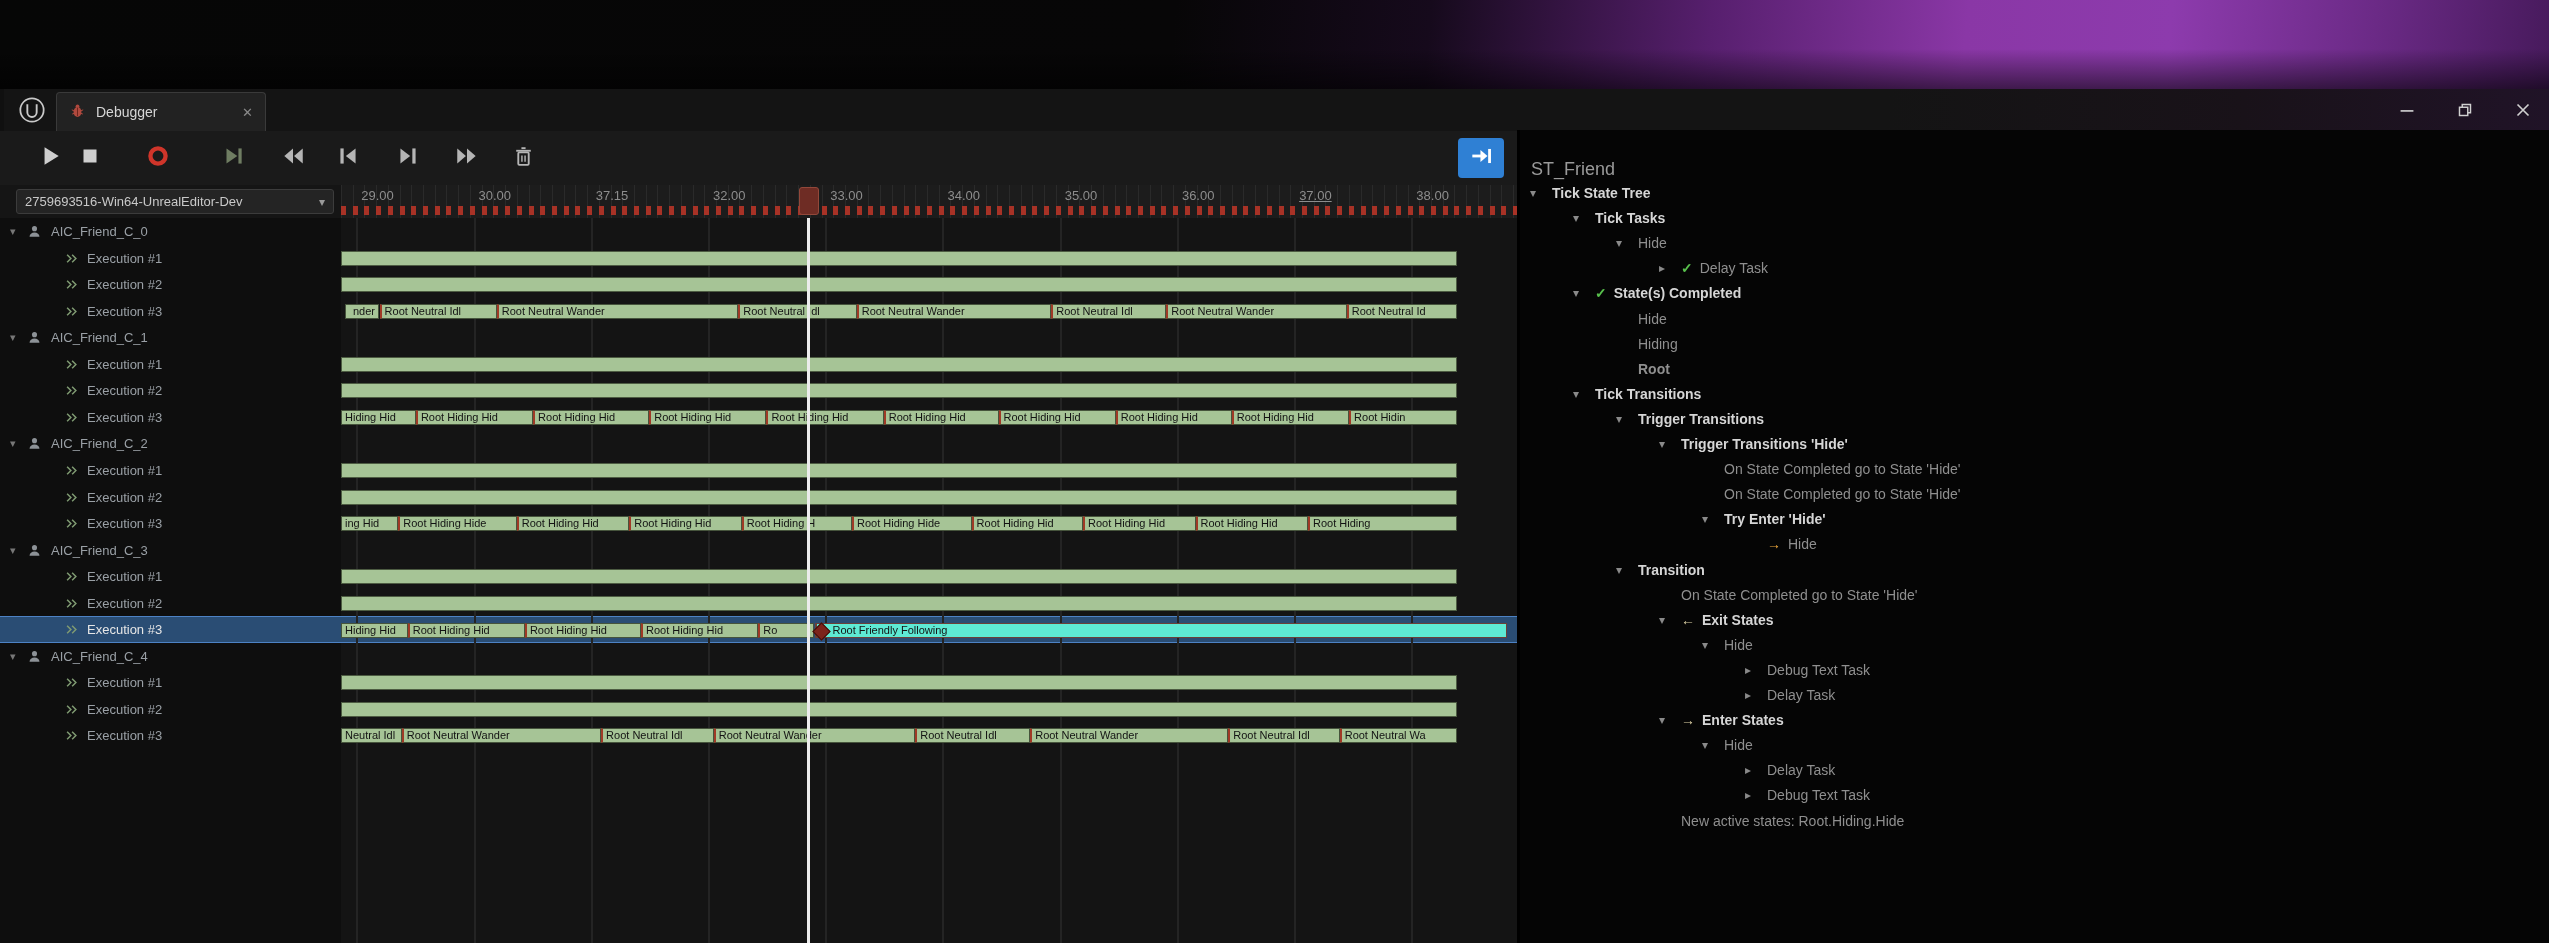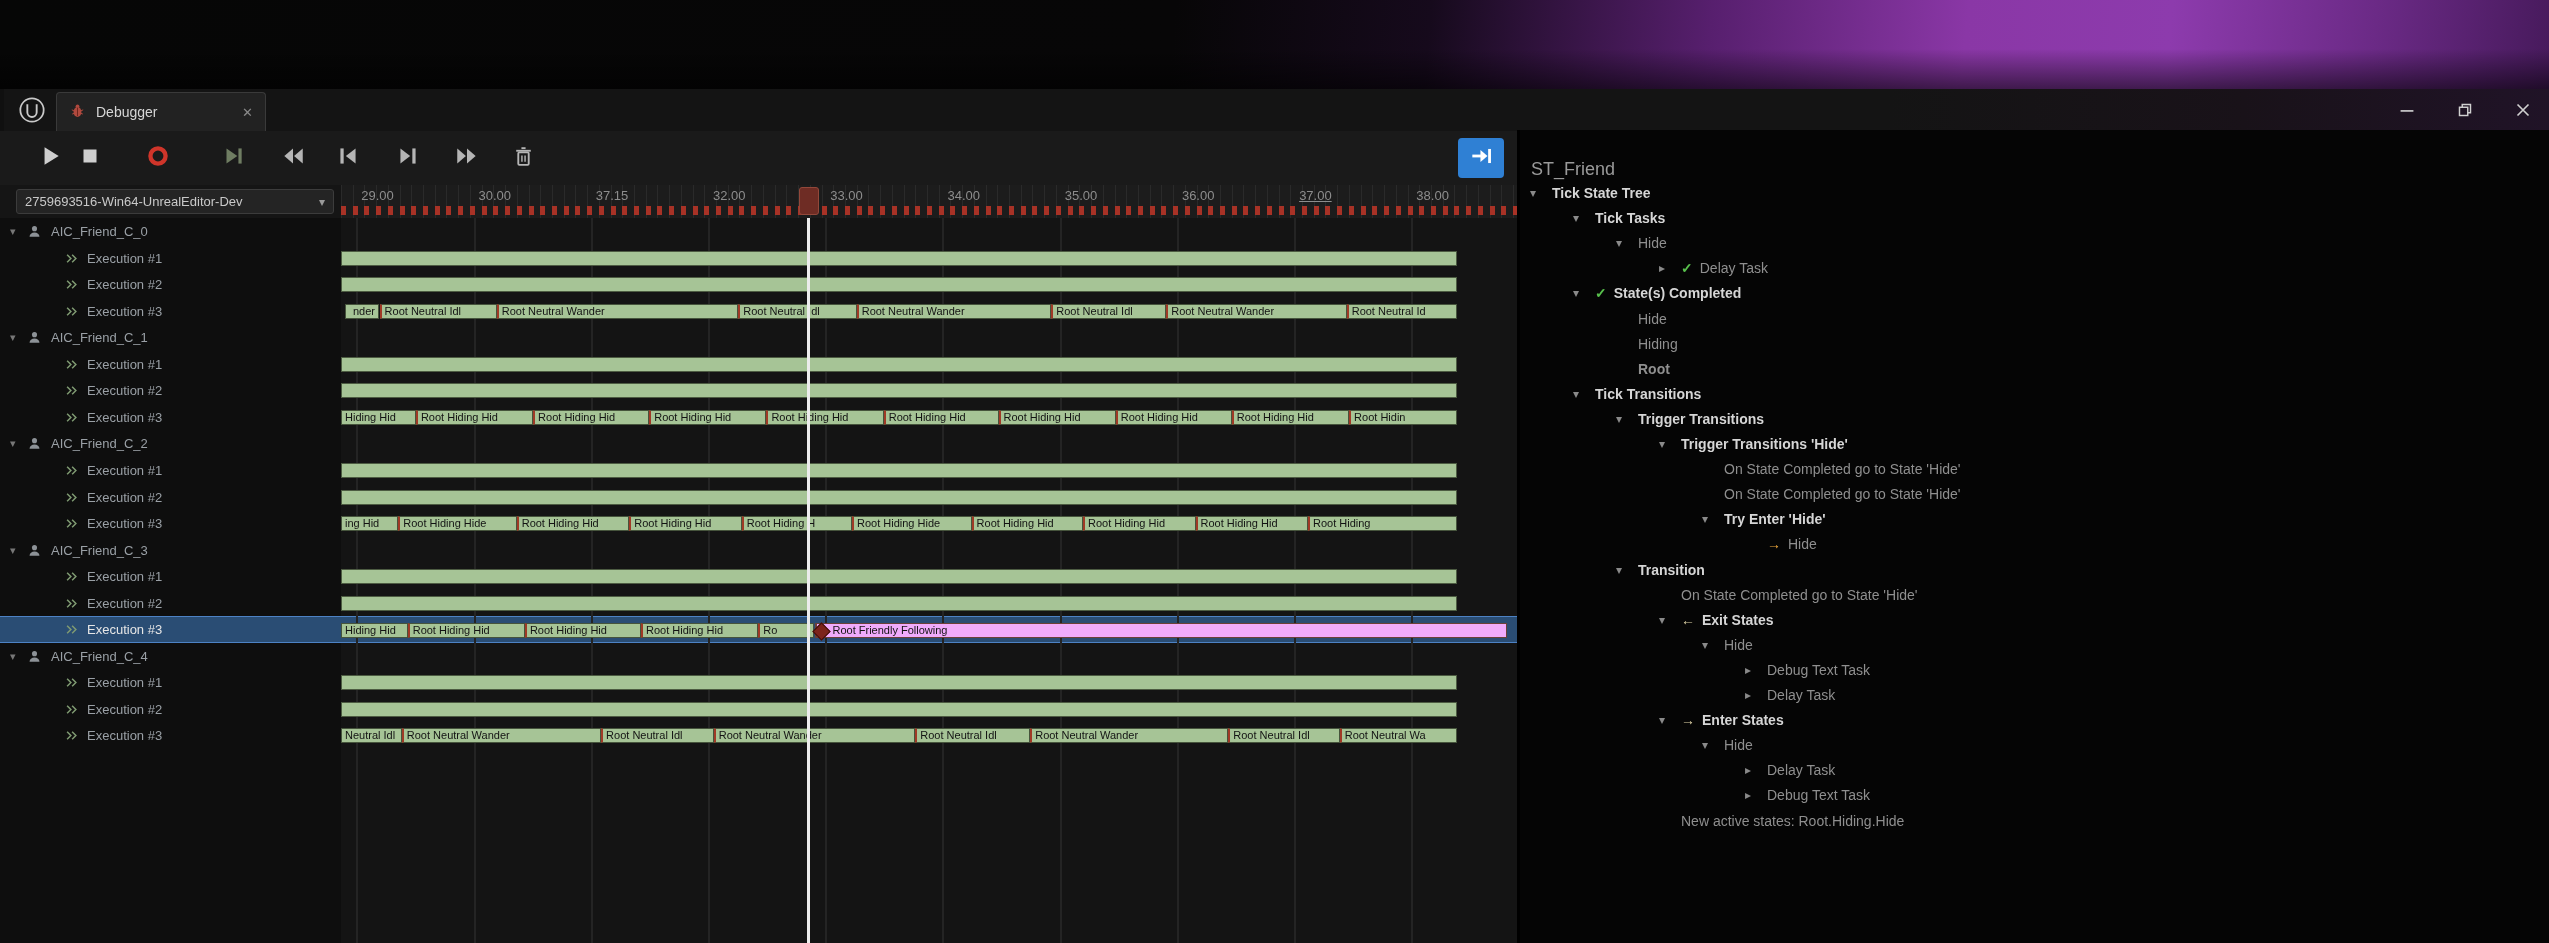--- a/index.html
+++ b/index.html
@@ -48,21 +48,21 @@
   .ltrow .licon{flex:none;display:flex;align-items:center;margin-right:8px}
   .ltrow.exec{padding-left:64px}
   .ltrow.sel,.trackrow.sel{background:#2a4d74;border-top:1px solid #4d82c4;border-bottom:1px solid #4d82c4}
   .ltrow.sel{color:#e6e6e6}
 
   .trackrow{position:absolute;left:0;width:100%;height:27px;box-sizing:border-box}
   .gridline{position:absolute;top:0;bottom:0;width:2px;background:#242424;z-index:1}
   .seg{position:absolute;top:6px;height:15px;box-sizing:border-box;background:#a6c496;border:1px solid #46543c;border-left:2px solid #a03a26;font-size:11px;line-height:13px;color:#131313;overflow:hidden;white-space:nowrap;padding:0 3px;z-index:10}
   .seg.first{border-left:1px solid #46543c}
   .seg.plain{border:1px solid #4d5c42}
-  .seg.pink{background:#f0abfc;border-color:#6b4038;padding-left:16px}
+  .seg.pink{background:#5eead4;border-color:#6b4038;padding-left:16px}
   .diamond{position:absolute;width:11px;height:11px;background:#7c241b;border:1px solid #40100a;transform:rotate(45deg);top:8px;z-index:20}
   .playhead{position:absolute;top:0;bottom:0;width:3px;background:#ececec;z-index:50}
 
   
   .right-panel{position:absolute;left:1517px;top:41px;width:1032px;height:813px;background:#050505;border-left:3px solid #000;box-sizing:border-box}
   .rp-title{position:absolute;left:11px;top:29px;color:#9a9a9a;font-size:18px}
   .rp-tree{position:absolute;left:0;top:50px;right:0;bottom:0;overflow:hidden}
   .rprow{position:absolute;height:25px;display:flex;align-items:center;white-space:nowrap;font-size:14px;box-sizing:border-box}
   .rprow .exp{width:22px;color:#8a8a8a;font-size:12px;flex:none}
   .rprow .ic{margin-right:7px;font-weight:bold;font-size:14px}

